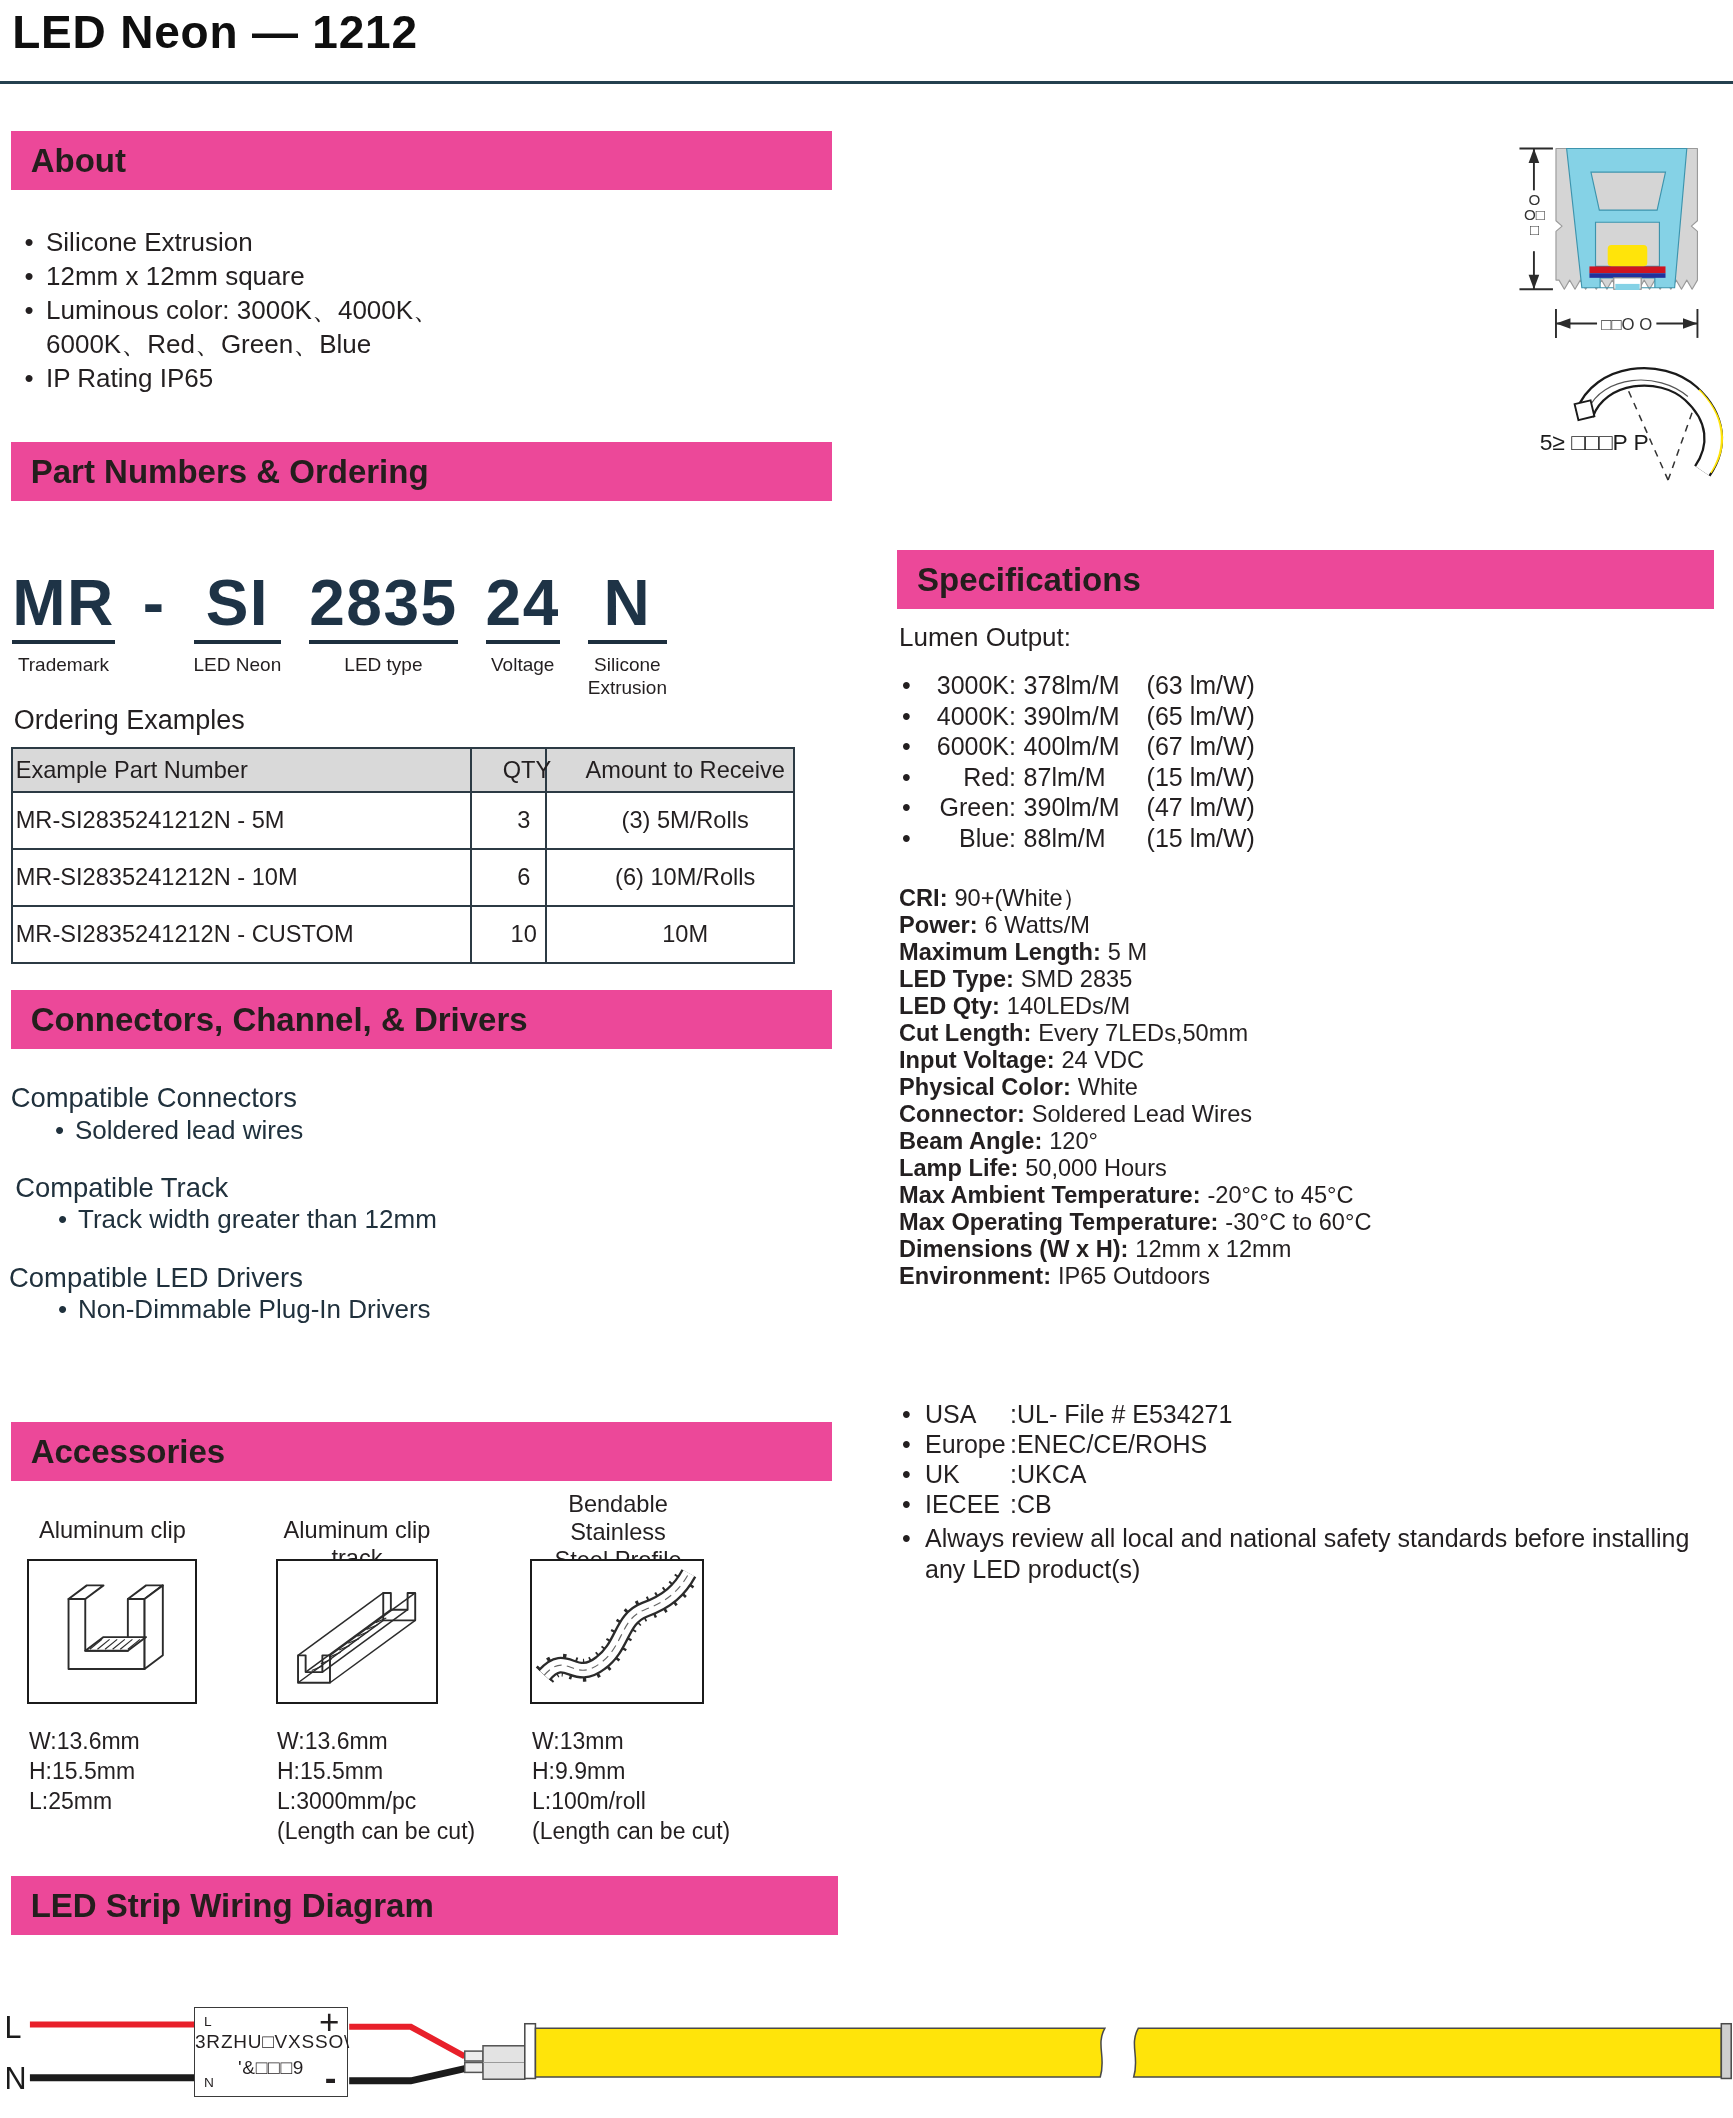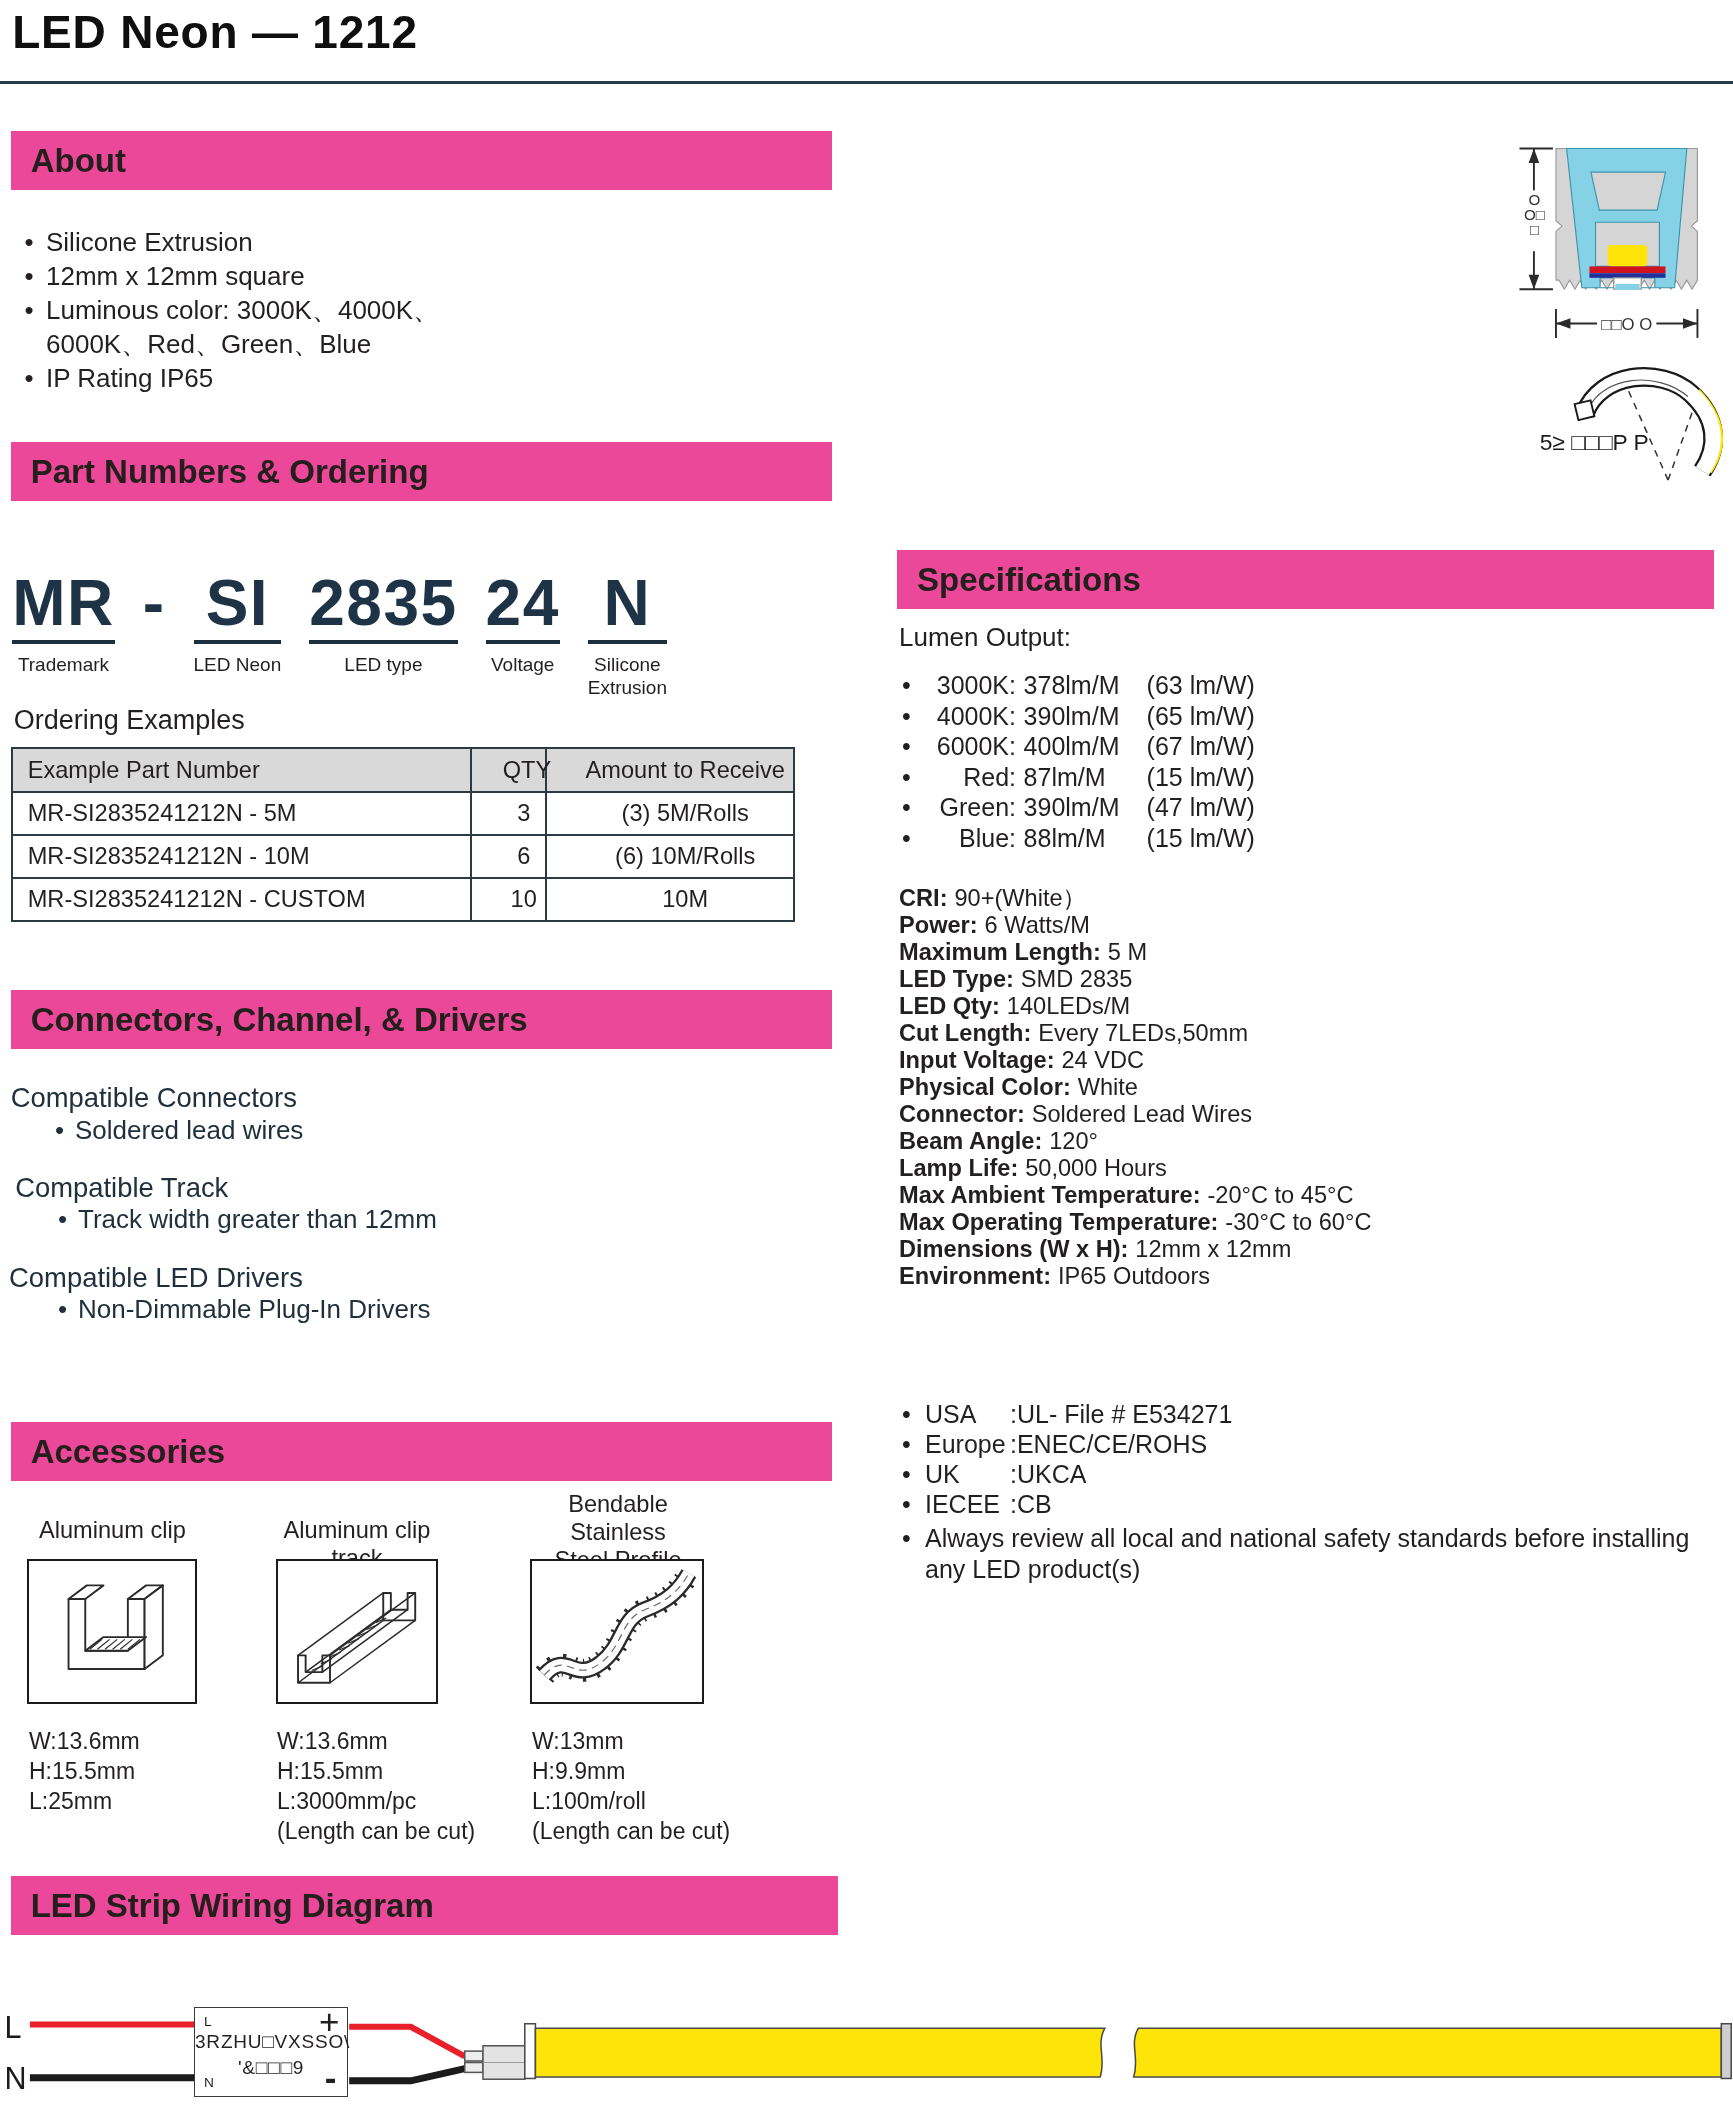--- a/index.html
+++ b/index.html
@@ -26,22 +26,22 @@
   .pn-code { font-size:64px; line-height:61px; font-weight:bold; color:#1e3346; letter-spacing:1.5px; }
   .pn-underline { height:3.8px; background:#1d2f3e; width:100%; margin-top:6.1px; }
   .pn-seg.no-line .pn-underline { visibility:hidden; }
   .pn-label { margin-top:9.1px; font-size:19px; line-height:23px; color:#231f20; text-align:center; white-space:pre-line; }
 
   .ordering-title { position:absolute; left:13.7px; top:705px; font-size:27px; }
 
   table.order-table { position:absolute; left:10.7px; top:747px; border-collapse:collapse; table-layout:fixed; width:782px; }
   table.order-table th, table.order-table td { border:2.3px solid #2c3a44; font-weight:normal; font-size:23.6px; }
   table.order-table th { background:#d9d9d9; height:44px; }
-  table.order-table td { height:43px; }
-  .cell-left { text-align:left; padding-left:15px; }
+  table.order-table td { height:57px; }
+  .cell-left { text-align:left; padding-left:3px; }
   .cell-center { text-align:center;padding-left:31px; }
 
   
   .grp-heading { position:absolute; font-size:27.4px; color:#20313d; }
   .grp-bullet { position:absolute; font-size:26px; color:#20313d; padding-left:20px; }
   .grp-bullet::before { content:"•"; position:absolute; left:0; }
 
   
   .acc-title { position:absolute; font-size:23.6px; line-height:28px; text-align:center; white-space:pre-line; }
   .acc-box { position:absolute; top:1559px; height:145px; background:#fff; border:2.3px solid #1b1b1b; }

